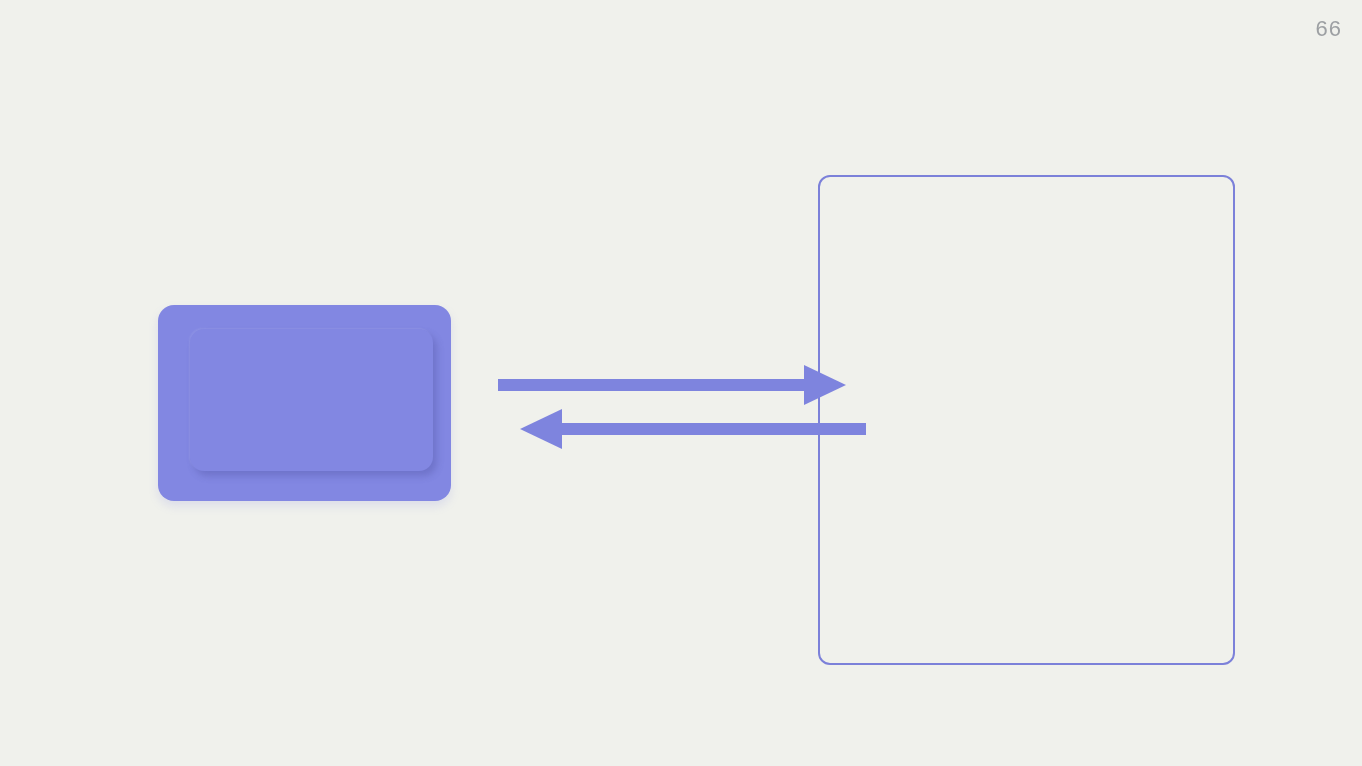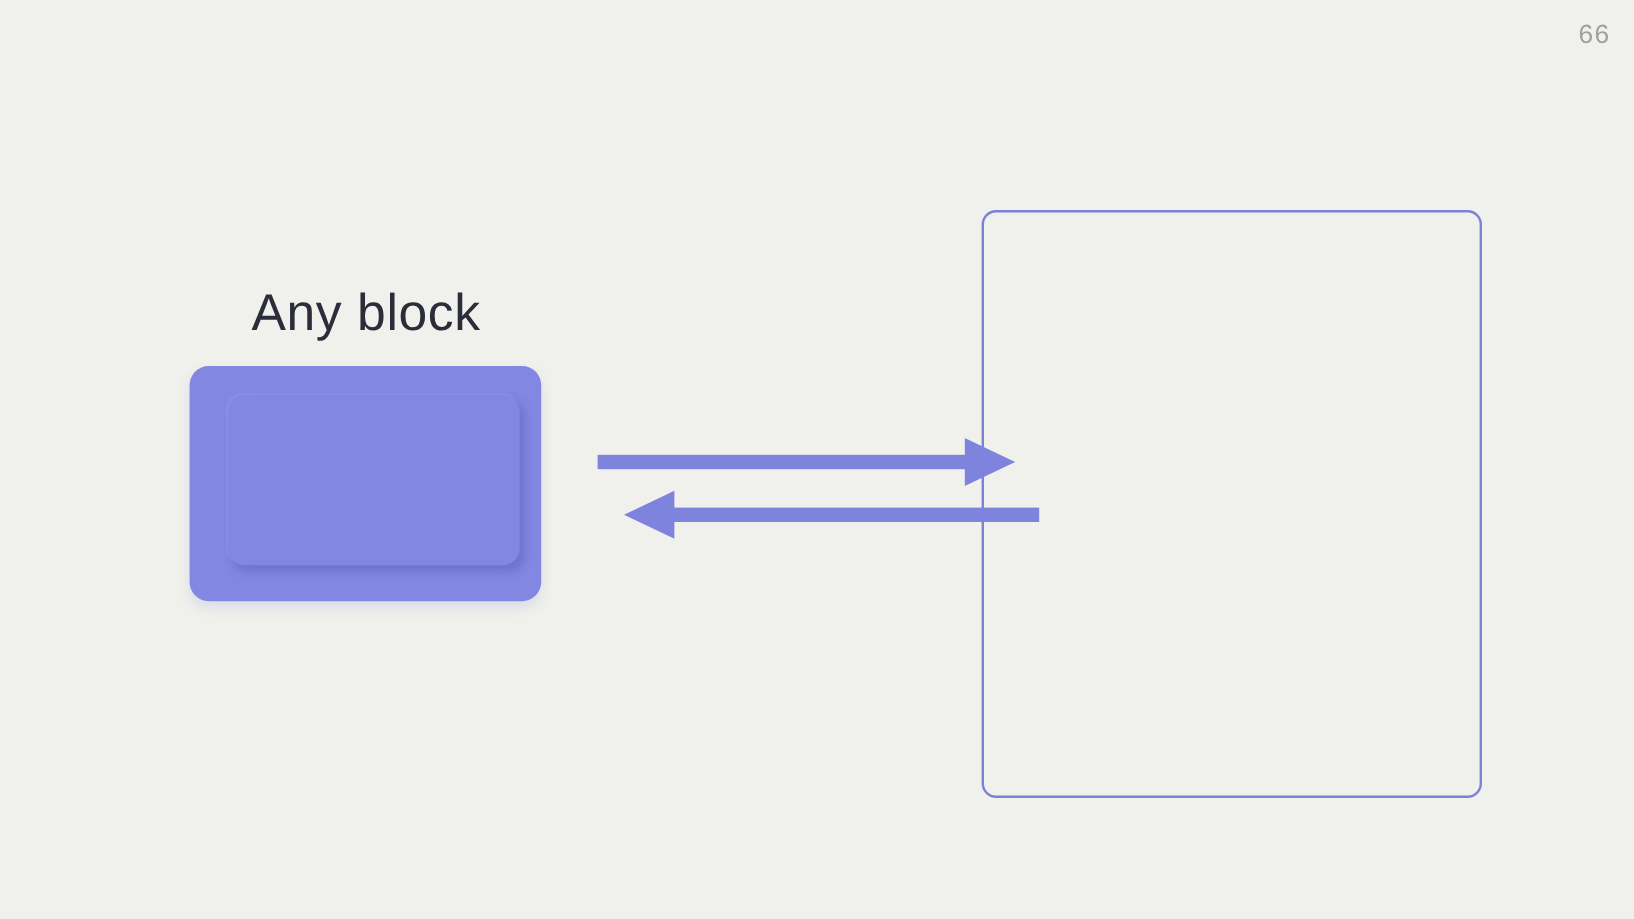--- a/index.html
+++ b/index.html
@@ -90,21 +90,20 @@
     border-right: 42px solid var(--arrow);
   }
 </style>
 </head>
 <body>
 
 <div class="slide">
 
   <div class="page-number">66</div>
 
-  <div class="shape-label label-block">Any block</div>
 
   <div class="block-shape">
     <div class="block-inner"></div>
   </div>
 
 
   <div class="app-outline"></div>
 
   <div class="arrow arrow-to-app">
     <div class="arrow-shaft"></div>

